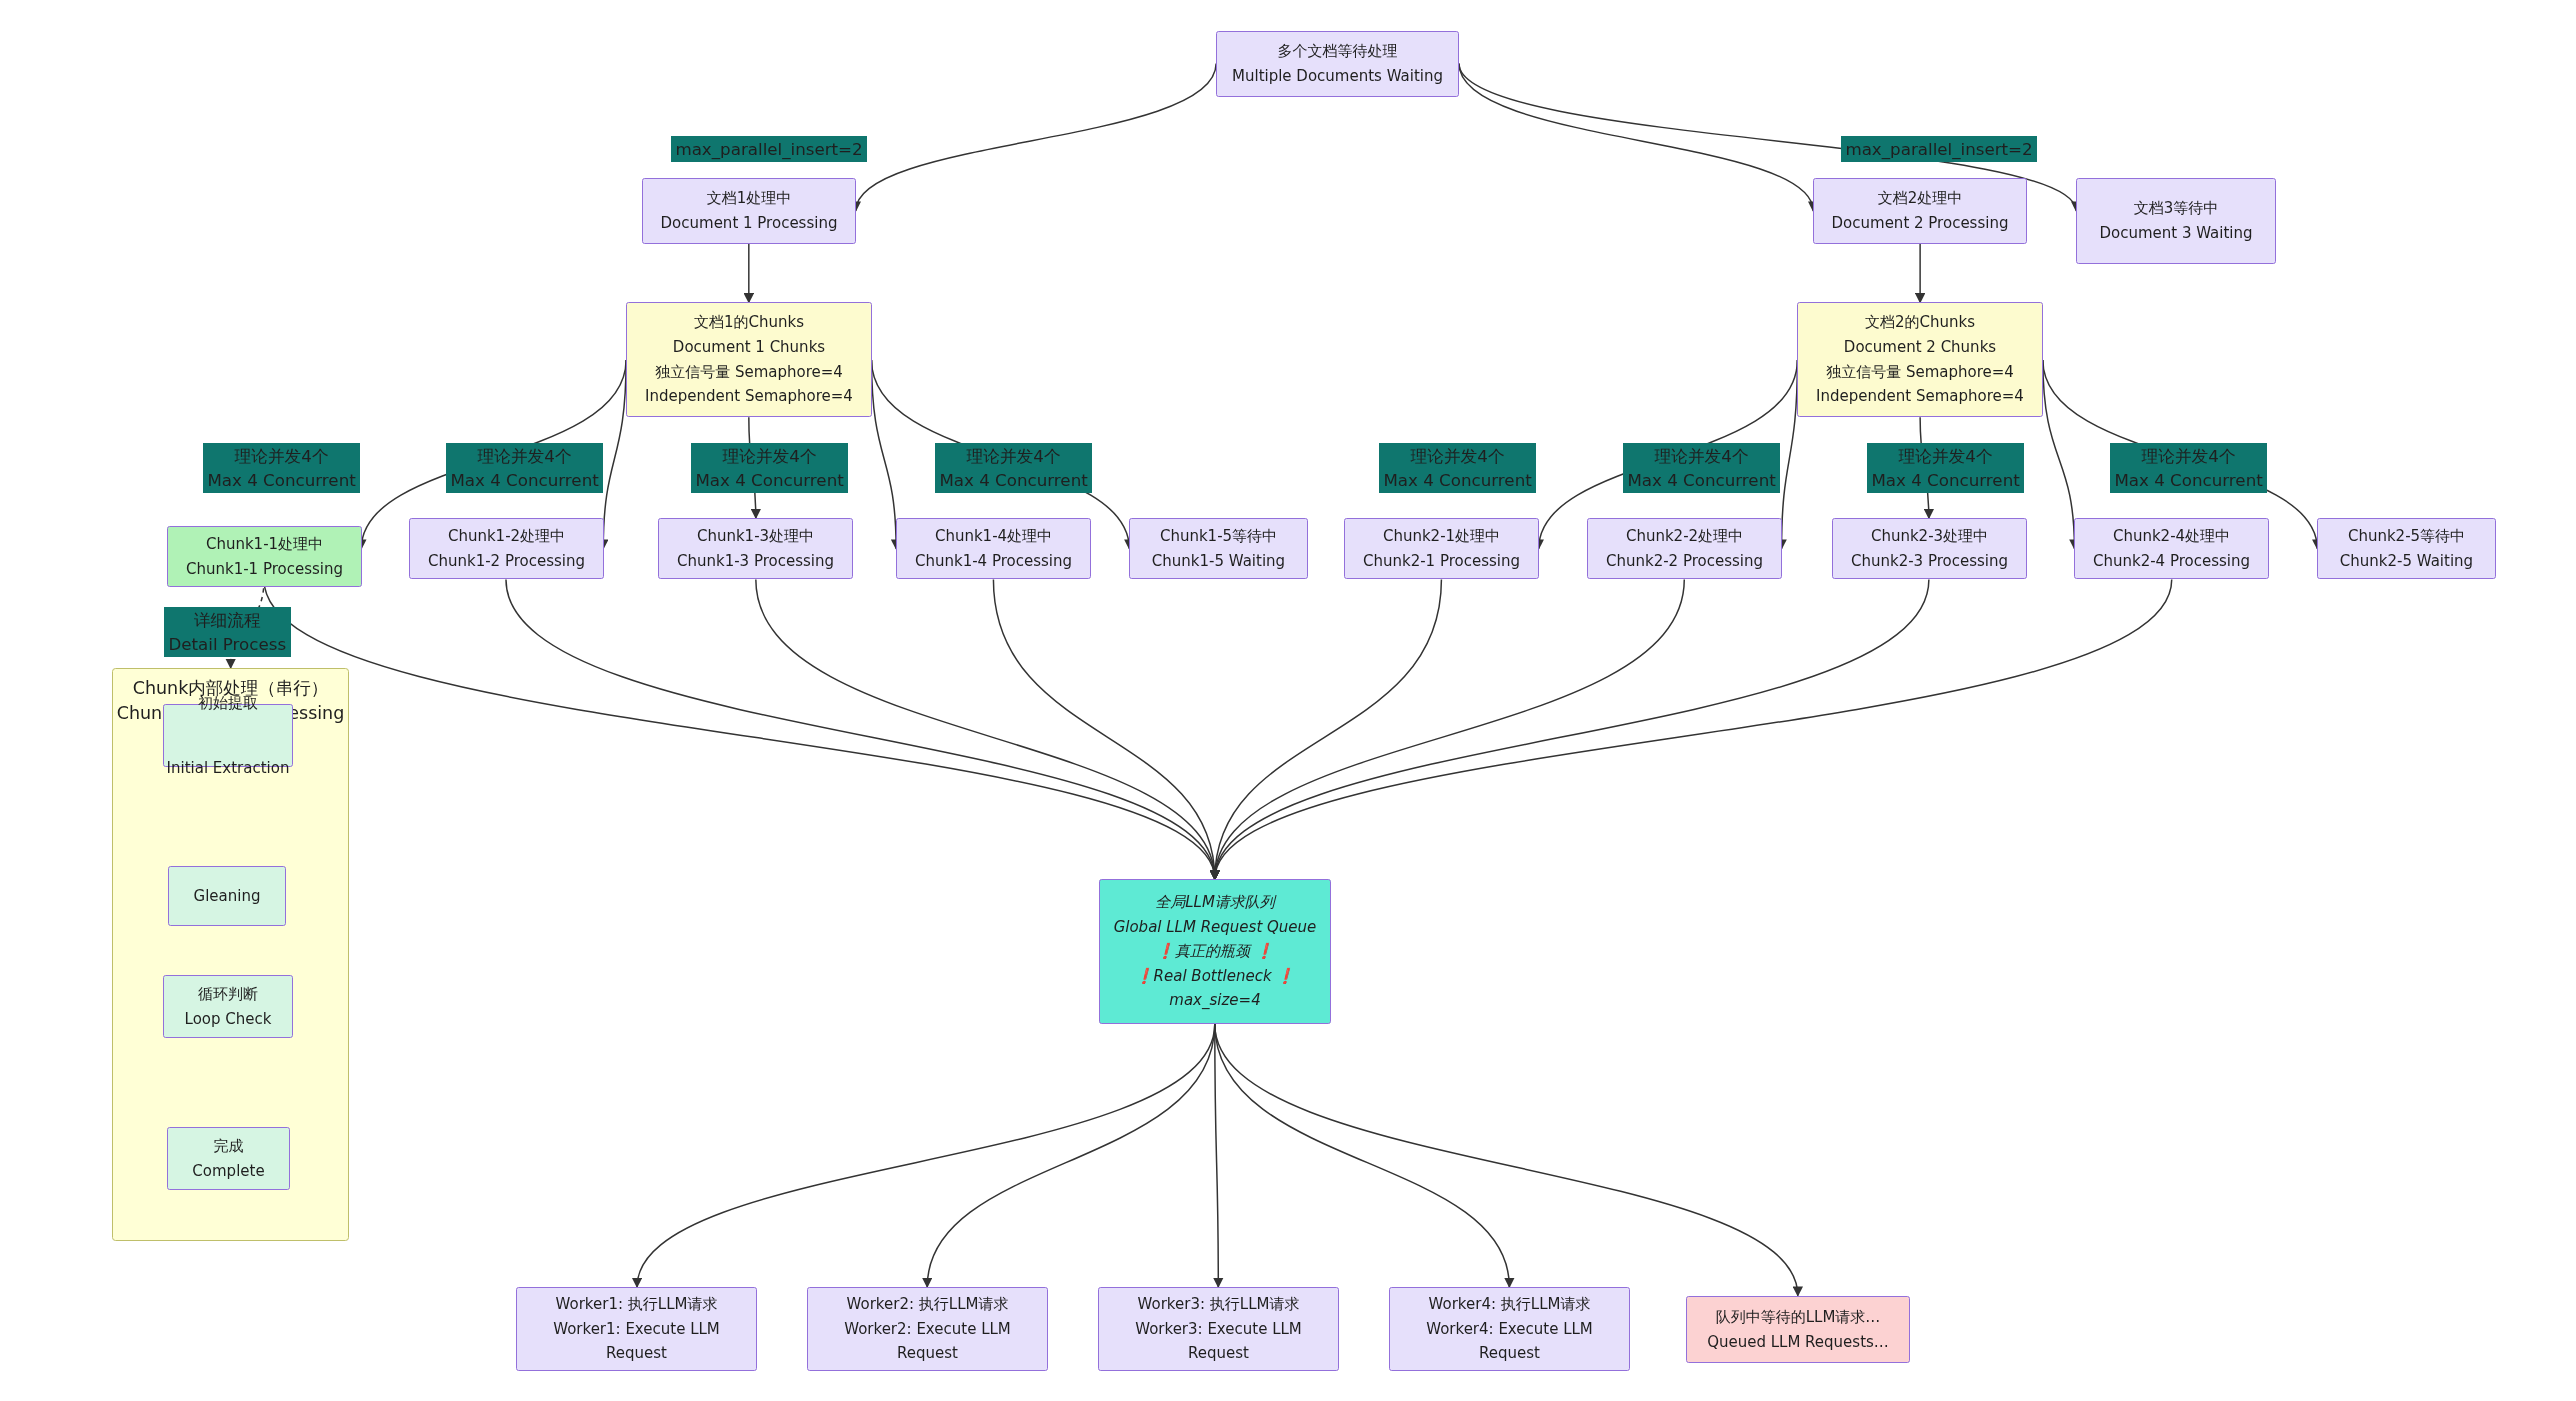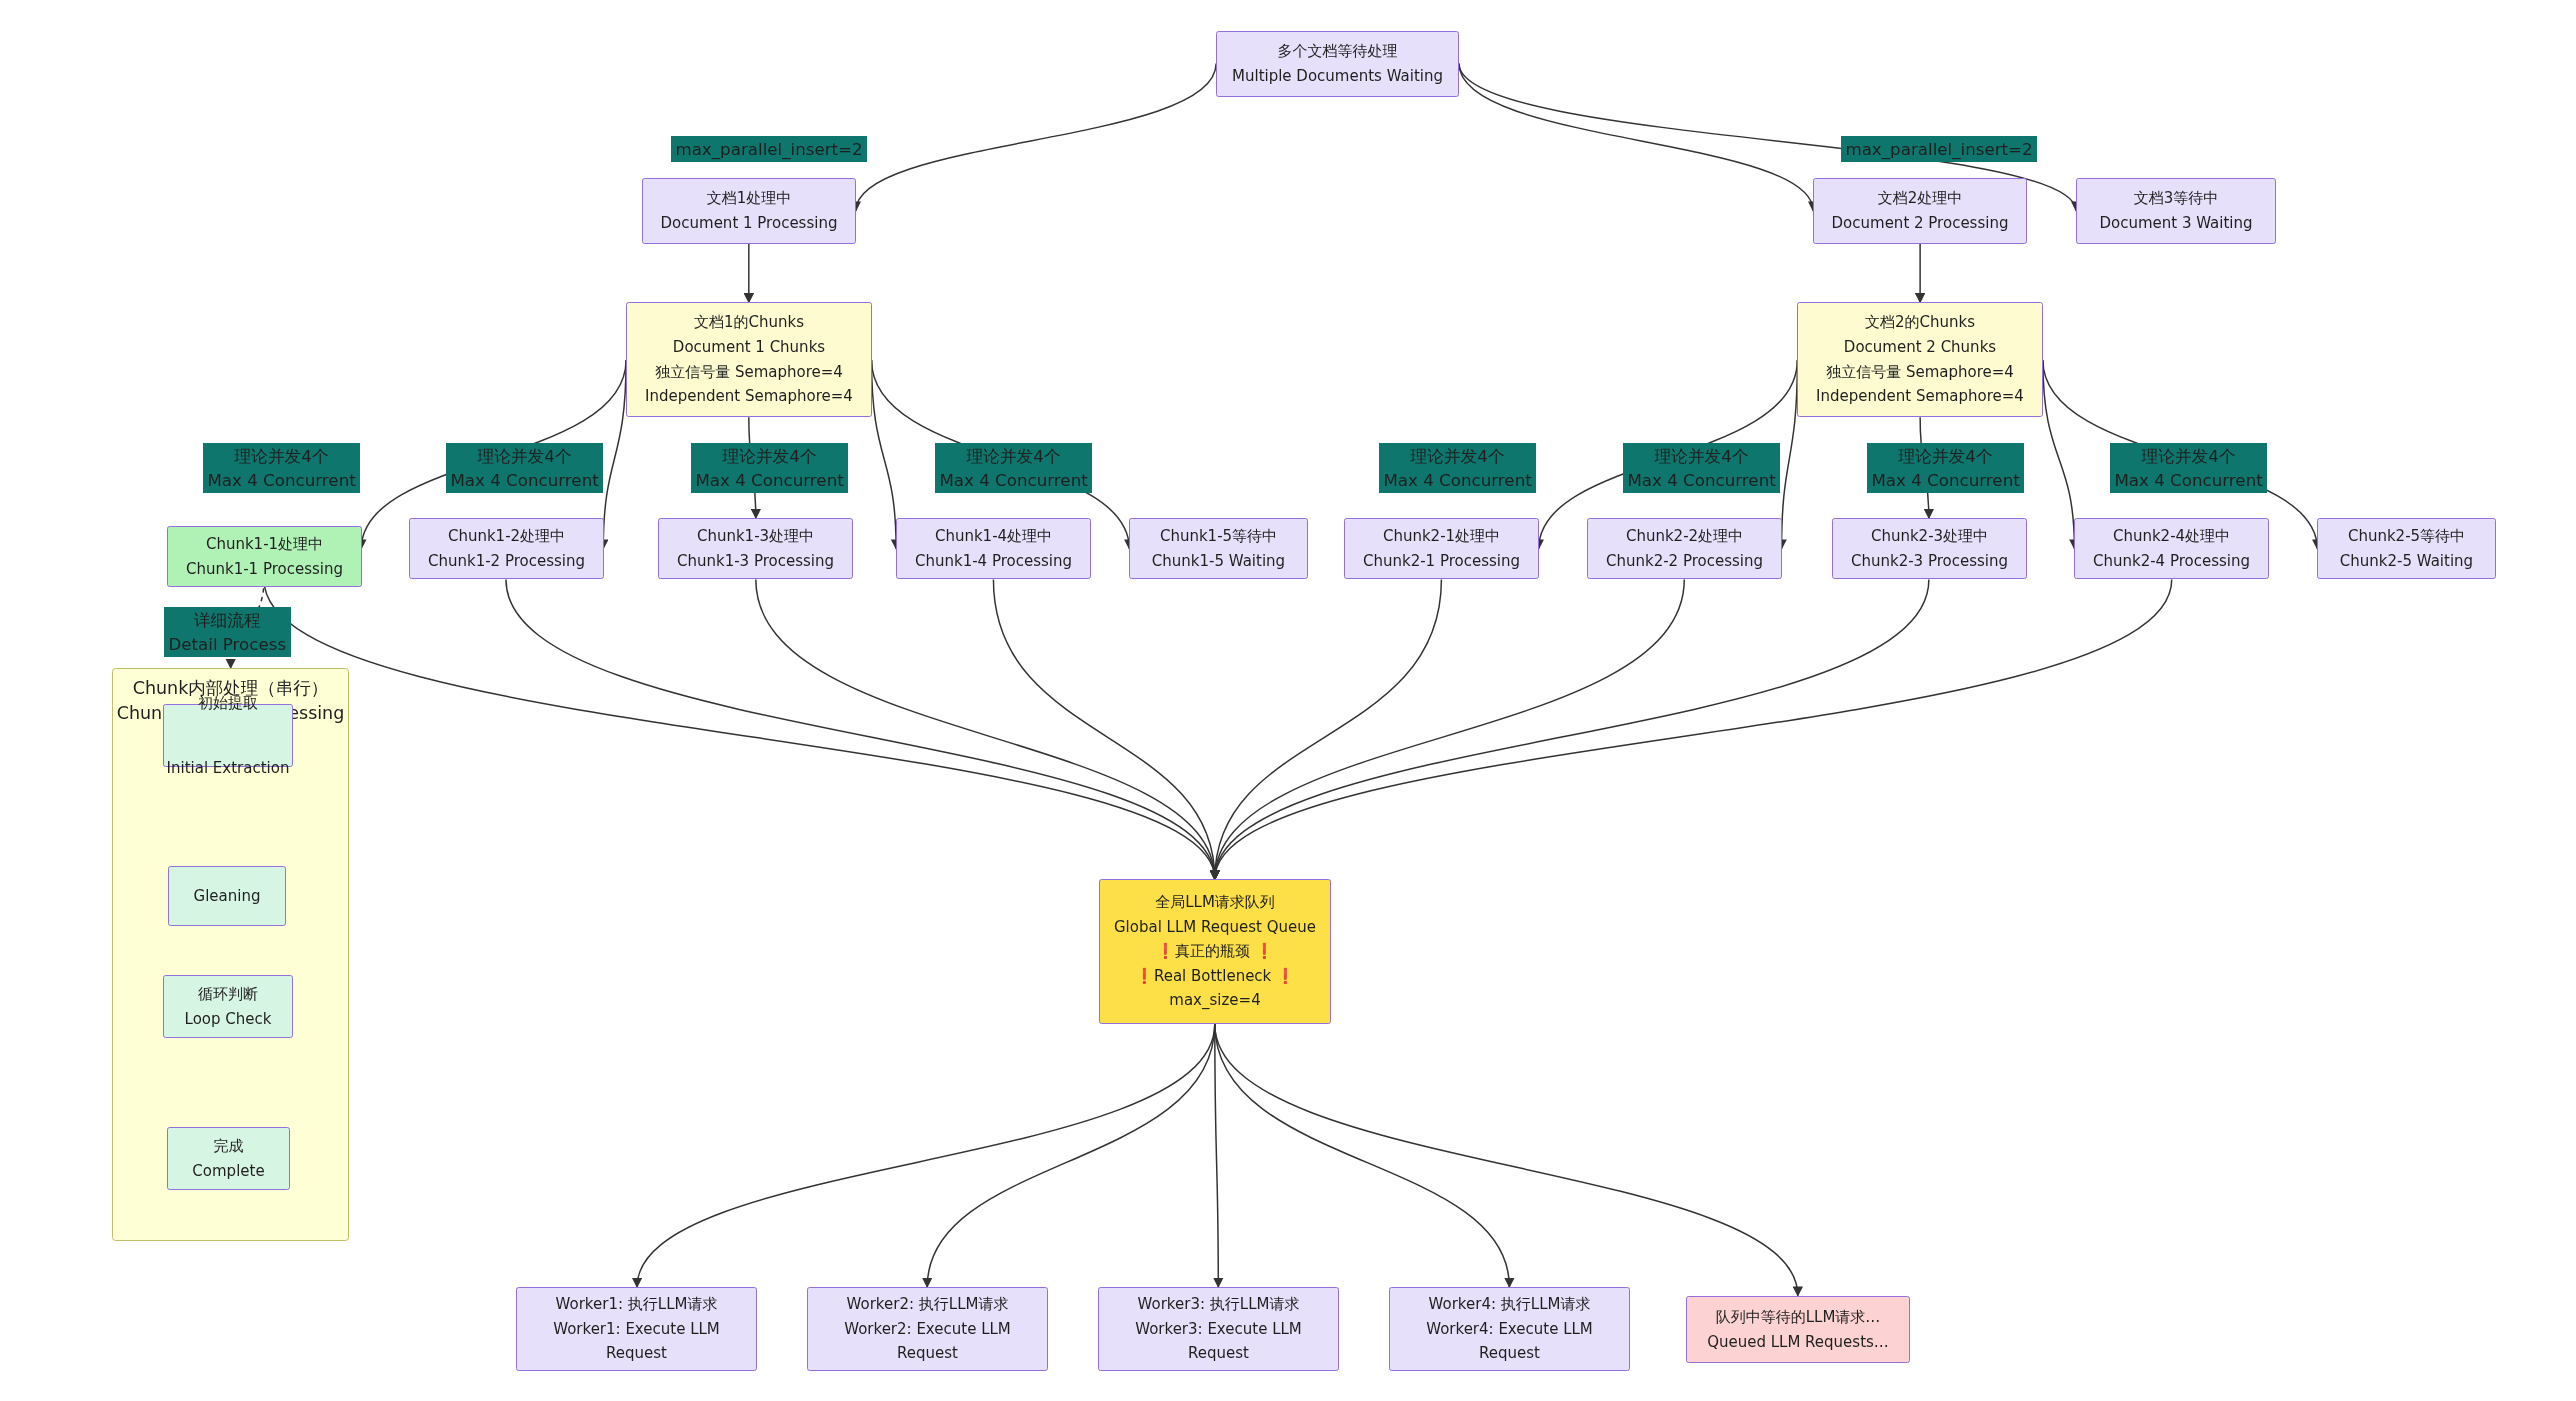--- a/index.html
+++ b/index.html
@@ -7,21 +7,21 @@
   #canvas{position:relative;width:2576px;height:1401px;background:#fff;overflow:hidden;}
   #edges{position:absolute;left:0;top:0;width:2576px;height:1401px;pointer-events:none;}
   .node{position:absolute;box-sizing:border-box;display:flex;flex-direction:column;
         align-items:center;justify-content:center;text-align:center;
         border:1.4px solid #9370db;border-radius:2.6px;color:#1f1f1f;
         font-size:15px;line-height:24.6px;}
   .node .ln{display:block;white-space:nowrap;}
   .n-lav{background:#e6e0fb;}
   .n-yel{background:#fdfbcf;}
   .n-grn{background:#b0f2b6;}
-  .n-red{background:#fde047;}
+  .n-red{background:#5eead4;font-style:italic;}
   .n-pink{background:#fcd2d2;}
   .n-mint{background:#d6f5e3;}
   .subgraph{position:absolute;box-sizing:border-box;background:#ffffd6;
             border:1.2px solid #bfbf6a;border-radius:3.5px;}
   .subgraph-title{position:absolute;left:0;right:0;top:7px;text-align:center;
                   font-size:17.5px;line-height:24.6px;color:#1f1f1f;}
   .elabel{position:absolute;background:#0f766e;color:#1f1f1f;
           font-size:16.7px;line-height:24px;text-align:center;
           padding:0.9px 4.4px;box-sizing:border-box;white-space:nowrap;}
   .elabel .ln{display:block;}
@@ -83,21 +83,21 @@
         <span class="ln">Multiple Documents Waiting</span>
       </div>
       <div class="node n-lav" style="left: 642px; top: 178px; width: 214px; height: 66px;">
         <span class="ln">文档1处理中</span>
         <span class="ln">Document 1 Processing</span>
       </div>
       <div class="node n-lav" style="left: 1813px; top: 178px; width: 214px; height: 66px;">
         <span class="ln">文档2处理中</span>
         <span class="ln">Document 2 Processing</span>
       </div>
-      <div class="node n-lav" style="left: 2076px; top: 178px; width: 200px; height: 66px;">
+      <div class="node n-lav" style="left: 2076px; top: 178px; width: 200px; height: 86px;">
         <span class="ln">文档3等待中</span>
         <span class="ln">Document 3 Waiting</span>
       </div>
       <div class="node n-yel" style="left: 626px; top: 302px; width: 246px; height: 115px;">
         <span class="ln">文档1的Chunks</span>
         <span class="ln">Document 1 Chunks</span>
         <span class="ln">独立信号量 Semaphore=4</span>
         <span class="ln">Independent Semaphore=4</span>
       </div>
       <div class="node n-yel" style="left: 1797px; top: 302px; width: 246px; height: 115px;">

